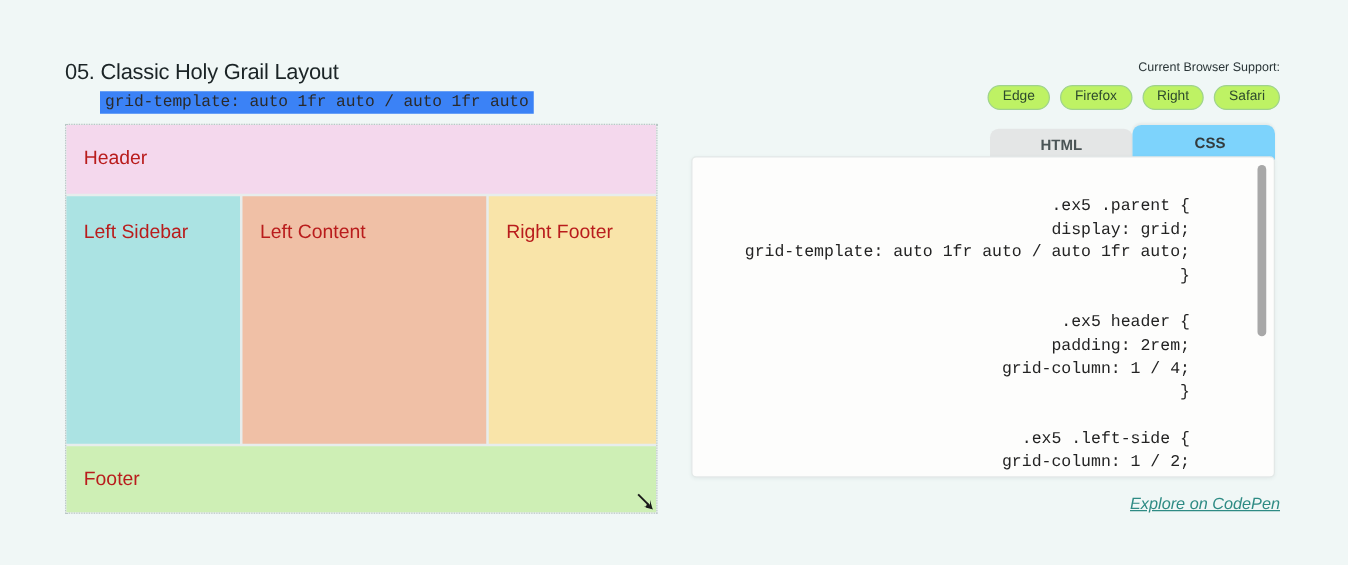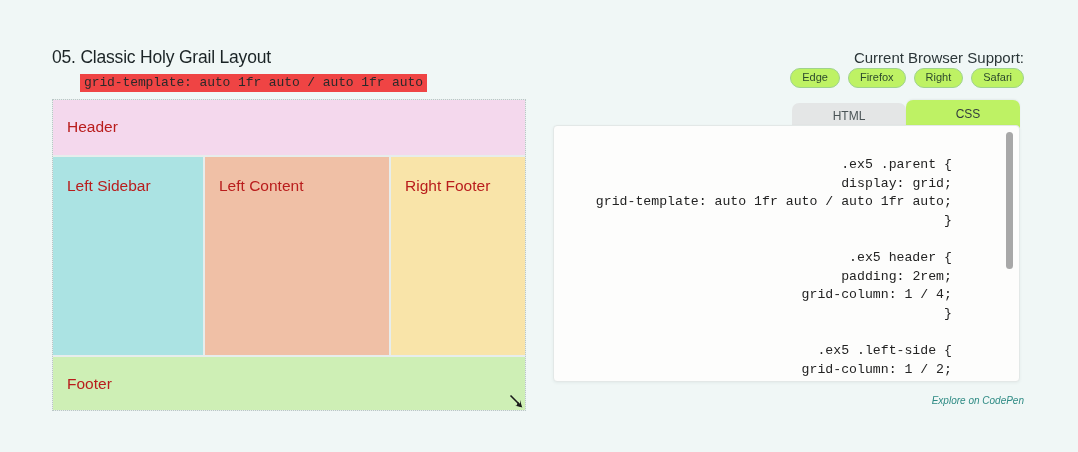--- a/index.html
+++ b/index.html
@@ -16,21 +16,21 @@
 
   .title {
     font-size: 17.5px; font-weight: normal; color: #1b2426;
     letter-spacing: -0.2px; line-height: 22px;
   }
   .subtitle-wrap { margin-top: 4px; padding-left: 28px; }
   .subtitle {
     display: inline-block;
     font-family: "Liberation Mono", monospace;
     font-size: 13px; color: #2a2a2a;
-    background: #ef4444; padding: 1px 4px 2px 4px;
+    background: #3b82f6; padding: 1px 4px 2px 4px;
     letter-spacing: -0.1px;
   }
 
   
   .demo {
     position: absolute; left: 52px; top: 99px;
     width: 474px; height: 312px;
     background: #e7edec;
     border: 1px dotted #b9c7c6;
     display: grid;
@@ -38,39 +38,39 @@
     grid-template-columns: auto 1fr auto;
     gap: 2px;
     overflow: hidden;
   }
   .cell { display: flex; align-items: flex-start; }
   .cell-label {
     font-size: 15.5px; color: #b91c1c;
     padding: 20px 0 0 14px; white-space: nowrap;
   }
   .header-cell  { grid-column: 1 / 4; background: #f4d8ed; height: 55px; }
-  .left-cell    { grid-column: 1 / 2; background: #abe3e3; width: 150px; text-align: right; }
+  .left-cell    { grid-column: 1 / 2; background: #abe3e3; width: 139px; text-align: right; }
   .main-cell    { grid-column: 2 / 3; background: #f0c0a6; }
   .right-cell   { grid-column: 3 / 4; background: #f9e4a9; width: 134px; }
   .footer-cell  { grid-column: 1 / 4; background: #ceefb5; height: 53px; }
   .header-cell .cell-label,
   .footer-cell .cell-label { padding-top: 18px; }
 
   .resize-handle {
     position: absolute; right: 1px; bottom: 1px;
     width: 18px; height: 18px;
     display: flex; align-items: flex-end; justify-content: flex-end;
     cursor: nwse-resize;
   }
   .resize-handle svg { display: block; }
 
   
   .support-label {
     position: absolute; right: 54px; top: 49px;
-    font-size: 15px; color: #2b3638;
+    font-size: 10px; color: #2b3638;
   }
   .badges {
     position: absolute; right: 54px; top: 68px;
     display: flex; gap: 8px;
   }
   .badge {
     font-size: 11px; color: #2d4a2d;
     background: #bef264; border: 1px solid #9fd38c;
     border-radius: 10px; padding: 2px 11px 3px 11px;
     line-height: 13px;
@@ -79,23 +79,24 @@
   .tabs {
     position: absolute; left: 792px; top: 100px;
     display: flex; align-items: flex-end; height: 28px;
   }
   .tab {
     width: 114px; height: 25px;
     display: flex; align-items: center; justify-content: center;
     font-size: 12px; color: #4a5456;
     background: #e4e6e6;
     border-radius: 7px 7px 0 0;
+    font-weight: bold;
   }
   .tab.active {
-    background: #bef264; color: #333b3d; height: 28px;
+    background: #7dd3fc; color: #333b3d; height: 28px;
     box-shadow: 0 -1px 2px rgba(0,0,0,0.05);
     padding-left: 10px;
   }
 
   .code-panel {
     position: absolute; left: 553px; top: 125px;
     width: 467px; height: 257px;
     background: #fdfdfc;
     border: 1px solid #e3e8e7;
     border-radius: 4px;
@@ -114,22 +115,22 @@
     background: transparent;
   }
   .code-scrollbar .thumb {
     position: absolute; top: 0; left: 0;
     width: 7px; height: 137px;
     background: #a8a8a8; border-radius: 4px;
   }
 
   .codepen-link {
     position: absolute; right: 54px; top: 395px;
-    font-size: 10px; font-style: italic;
-    color: #2e8b84; 
+    font-size: 13px; font-style: italic;
+    color: #2e8b84; text-decoration: underline;
     cursor: pointer;
   }
 </style>
 </head>
 <body>
 
 <div class="page">
 
   <div class="left-col">
     <div class="title">05. Classic Holy Grail Layout</div>

